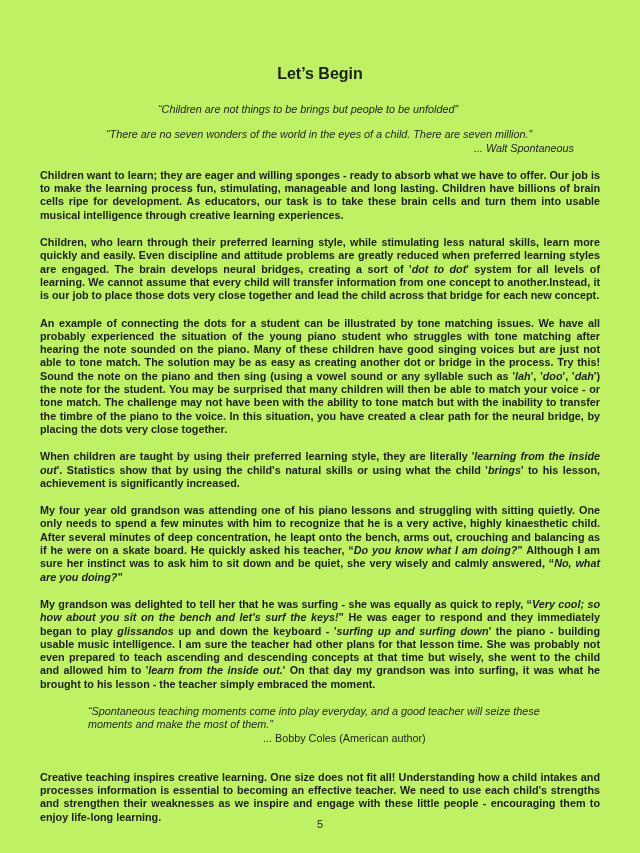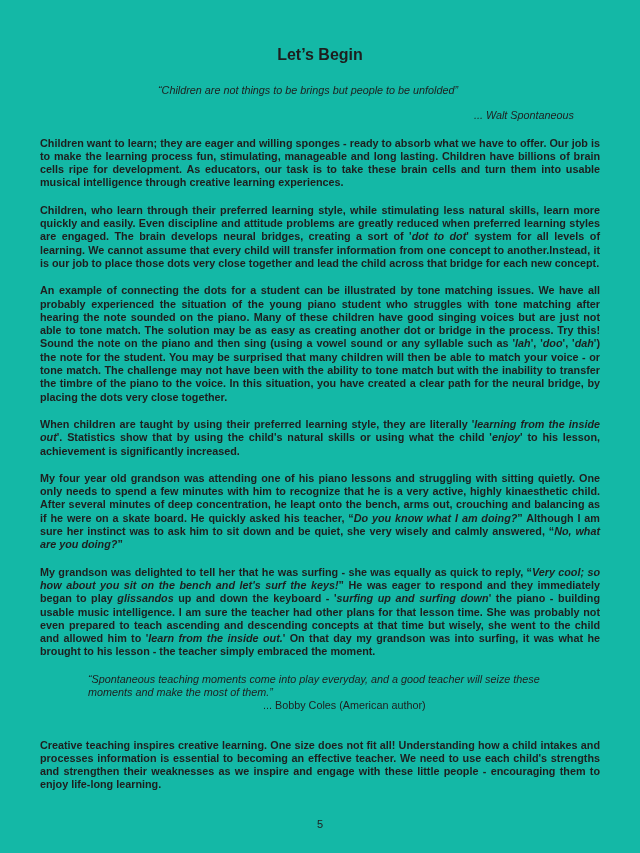--- a/index.html
+++ b/index.html
@@ -5,22 +5,22 @@
   html, body {
     margin: 0;
     padding: 0;
     background: #ffffff;
   }
   .page {
     position: relative;
     width: 640px;
     height: 853px;
     box-sizing: border-box;
-    padding: 46px 40px 0 40px;
-    background: #14b8a6;
+    padding: 65px 40px 0 40px;
+    background: #bef264;
     font-family: "Liberation Sans", "DejaVu Sans", sans-serif;
     font-size: 10.8px;
     line-height: 13.3px;
     color: #1e1e1e;
     overflow: hidden;
   }
   .title {
     font-size: 16px;
     line-height: 18px;
     font-weight: bold;
@@ -61,30 +61,31 @@
 
 <div class="page">
 
   <h1 class="title">Let’s Begin</h1>
 
   <div class="epigraph boyd">
     <div class="eq">“Children are not things to be brings but people to be unfolded”</div>
   </div>
 
   <div class="epigraph walt">
+    <div class="eq">“There are no seven wonders of the world in the eyes of a child. There are seven million.”</div>
     <div class="ea">... Walt Spontaneous</div>
   </div>
 
   <p class="body-para">Children want to learn; they are eager and willing sponges - ready to absorb what we have to offer.  Our job is to make the learning process fun, stimulating, manageable and long lasting.  Children have billions of brain cells ripe for development.  As educators, our task is to take these brain cells and turn them into usable musical intelligence through creative learning experiences.</p>
 
   <p class="body-para">Children, who learn through their preferred learning style, while stimulating less natural skills, learn more quickly and easily. Even discipline and attitude problems are greatly reduced when preferred learning styles are engaged.  The brain develops neural bridges,  creating a sort of  '<i>dot to dot</i>' system for all levels of learning.  We cannot assume that every child will transfer information from one concept to another.Instead, it is our job to place those dots very close together and lead the child across that bridge for each new concept.</p>
 
   <p class="body-para">An example of connecting the dots for a student can be illustrated by tone matching issues. We have all probably experienced the situation of the young piano student who struggles with tone matching after hearing the note sounded on the piano.  Many of these children have good singing voices but are just not able to tone match.  The solution may be as easy as creating another dot or bridge in the process.  Try this! Sound the note on the piano and then sing (using a vowel sound or any syllable such as '<i>lah</i>', '<i>doo</i>', '<i>dah</i>') the note for the student.  You may be surprised that many children will then be able to match your voice - or tone match.  The challenge may not have been with the ability to tone match but  with the inability to transfer the timbre of the piano to the voice.  In this situation, you have created a clear path for the neural bridge, by placing the dots very close together.</p>
 
-  <p class="body-para">When children are taught by using their preferred learning style, they are literally '<i>learning from the inside out</i>'.  Statistics show that by using the child's natural skills or using what the child '<i>enjoy</i>' to his lesson, achievement is significantly increased.</p>
+  <p class="body-para">When children are taught by using their preferred learning style, they are literally '<i>learning from the inside out</i>'.  Statistics show that by using the child's natural skills or using what the child '<i>brings</i>' to his lesson, achievement is significantly increased.</p>
 
   <p class="body-para">My four year old grandson was attending one of his piano lessons and struggling with sitting quietly.  One only needs to spend a few minutes with him to recognize that he is a very active, highly kinaesthetic child.  After several minutes of deep concentration, he leapt onto the bench, arms out, crouching and balancing as if he were on a skate board. He quickly asked his teacher, “<i>Do you know what I am doing?</i>”  Although I am sure her instinct was to ask him to sit down and be quiet, she very wisely and calmly answered, “<i>No, what are you doing?</i>”</p>
 
   <p class="body-para">My grandson was delighted to tell her that he was surfing - she was equally as quick to reply, “<i>Very cool; so how about you sit on the bench and let's surf the keys!</i>”  He was eager to respond and they immediately began to play <i>glissandos</i> up and down the keyboard - '<i>surfing up and surfing down</i>' the piano - building usable music intelligence.  I am sure the teacher had other plans for that lesson time.  She was probably not even prepared to teach ascending and descending concepts at that time but wisely, she went to the child and allowed him to '<i>learn from the inside out.</i>'  On that day my grandson was into surfing, it was what he brought to his lesson - the teacher simply embraced the moment.</p>
 
   <div class="epigraph coles">
     <div class="eq">“Spontaneous teaching moments come into play everyday, and a good teacher will seize these moments and make the most of them.”</div>
     <div class="ea">... Bobby Coles (American author)</div>
   </div>
 

